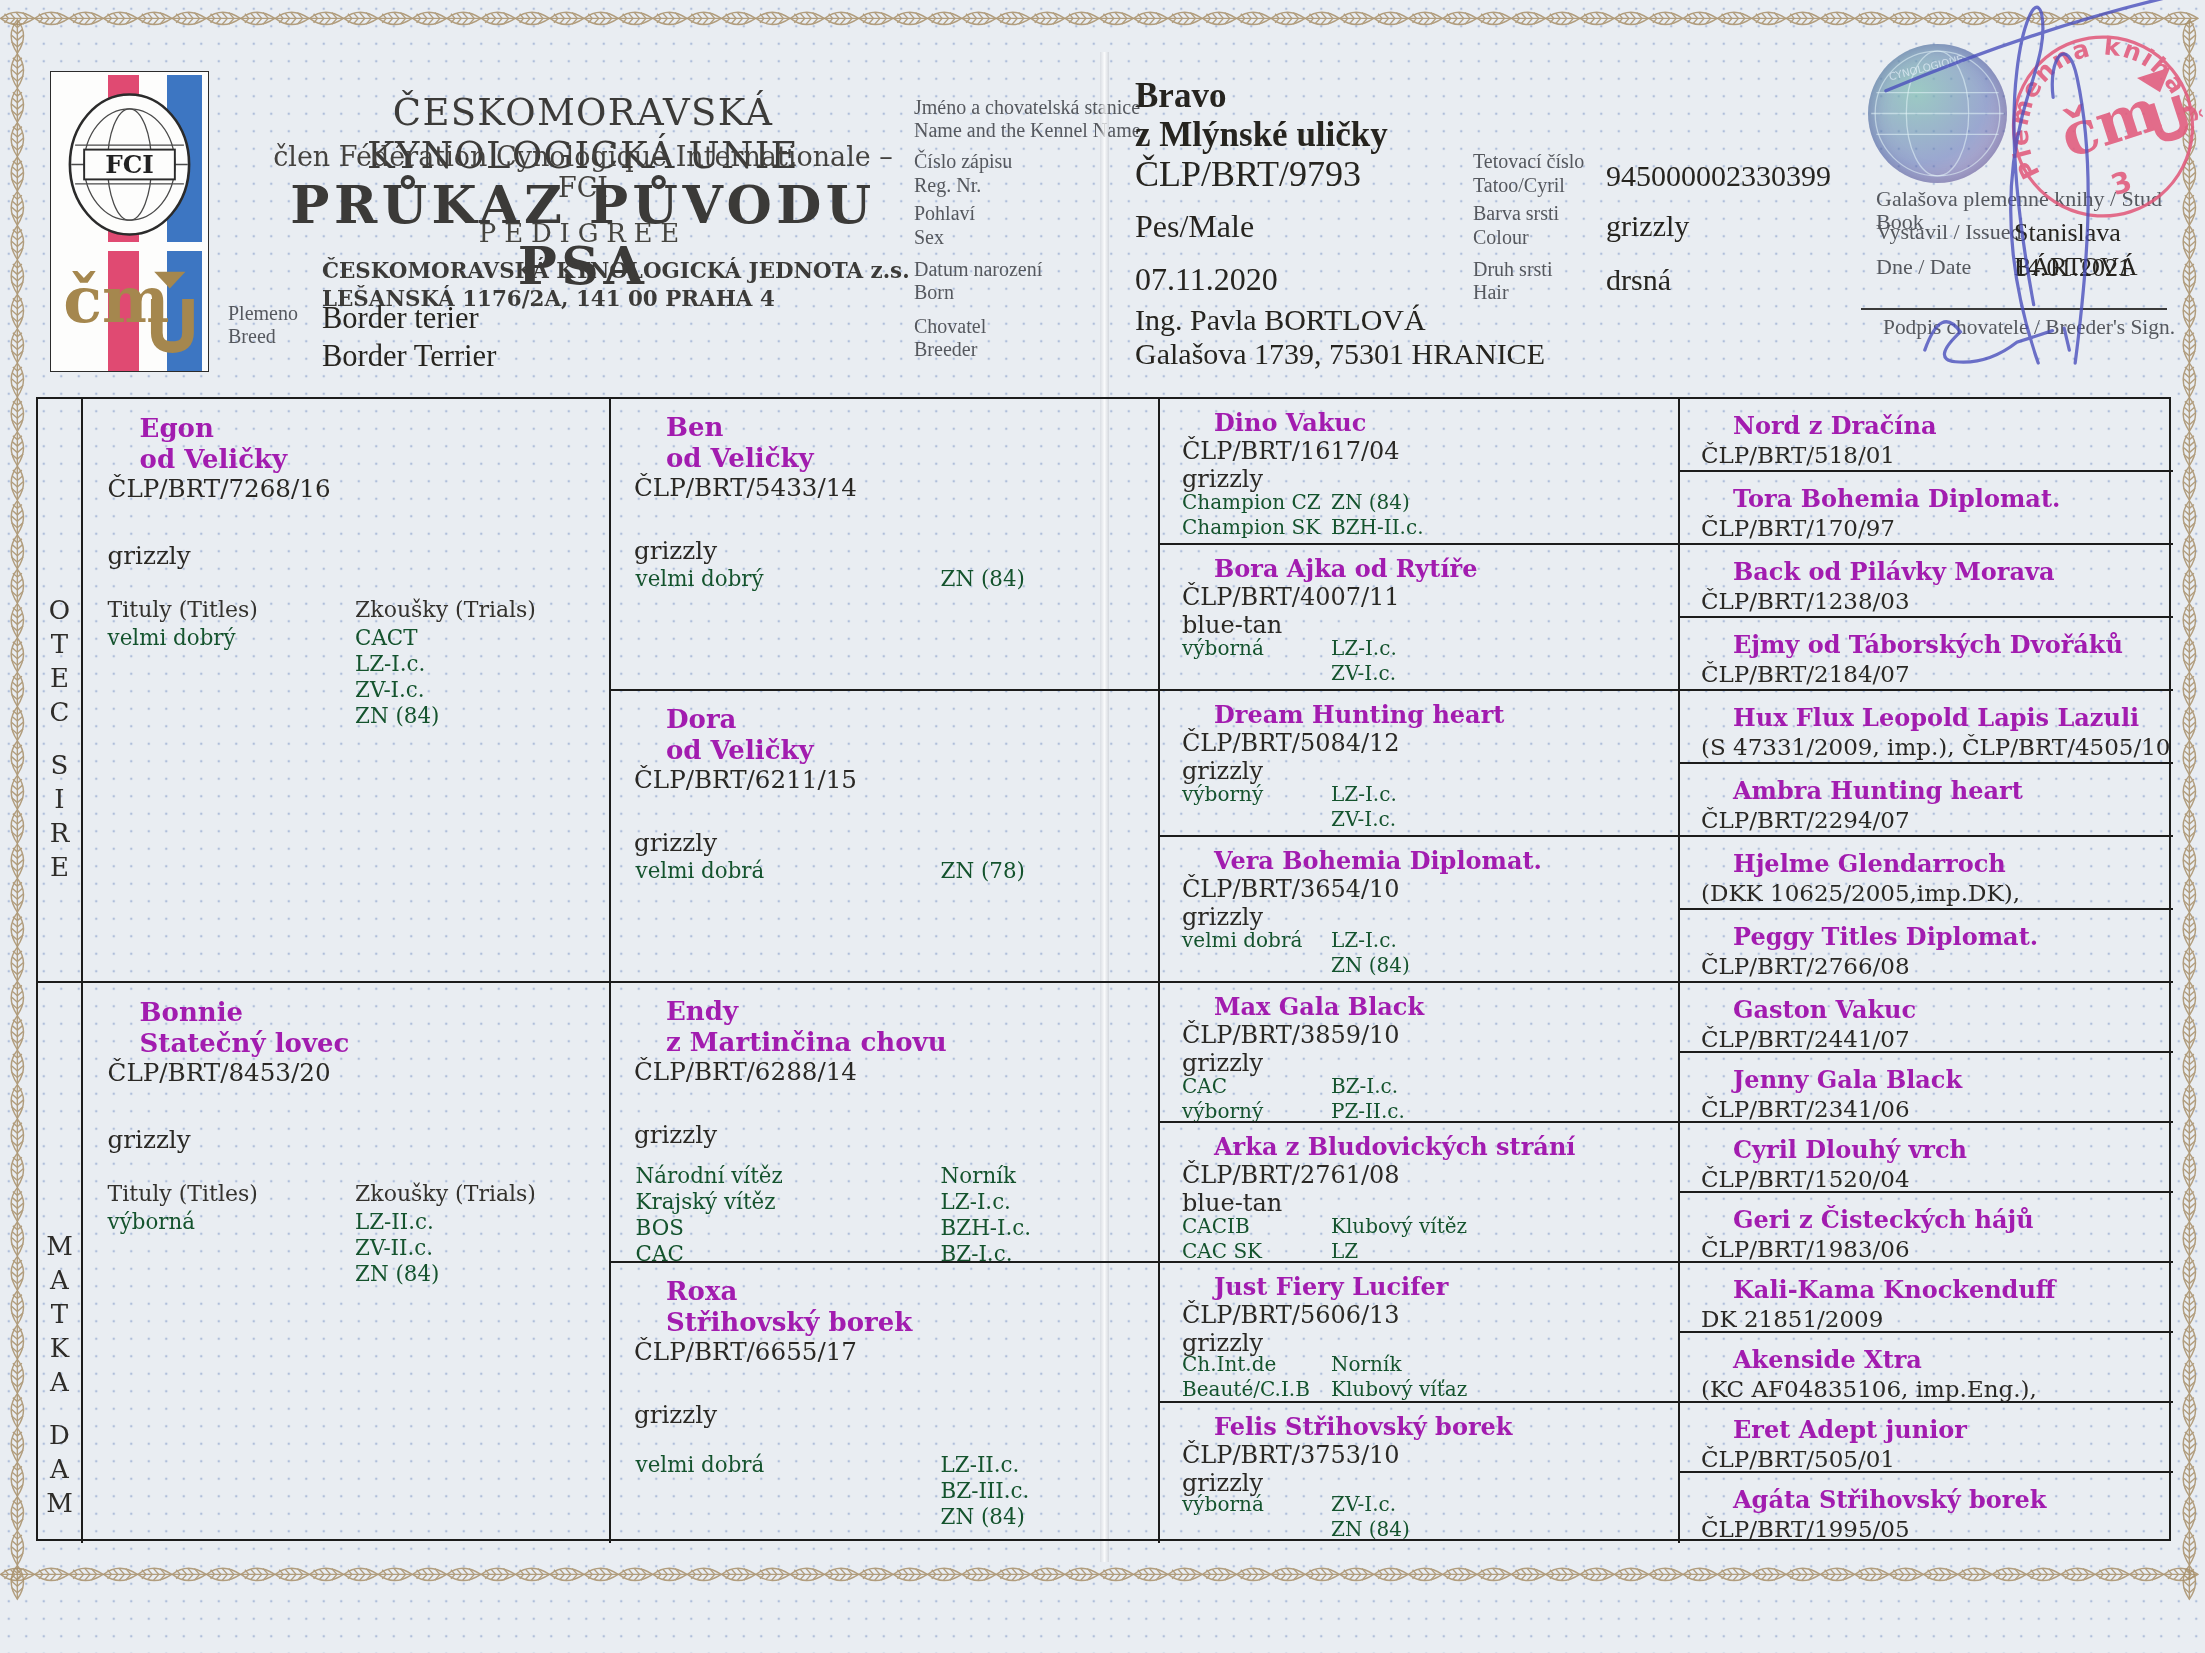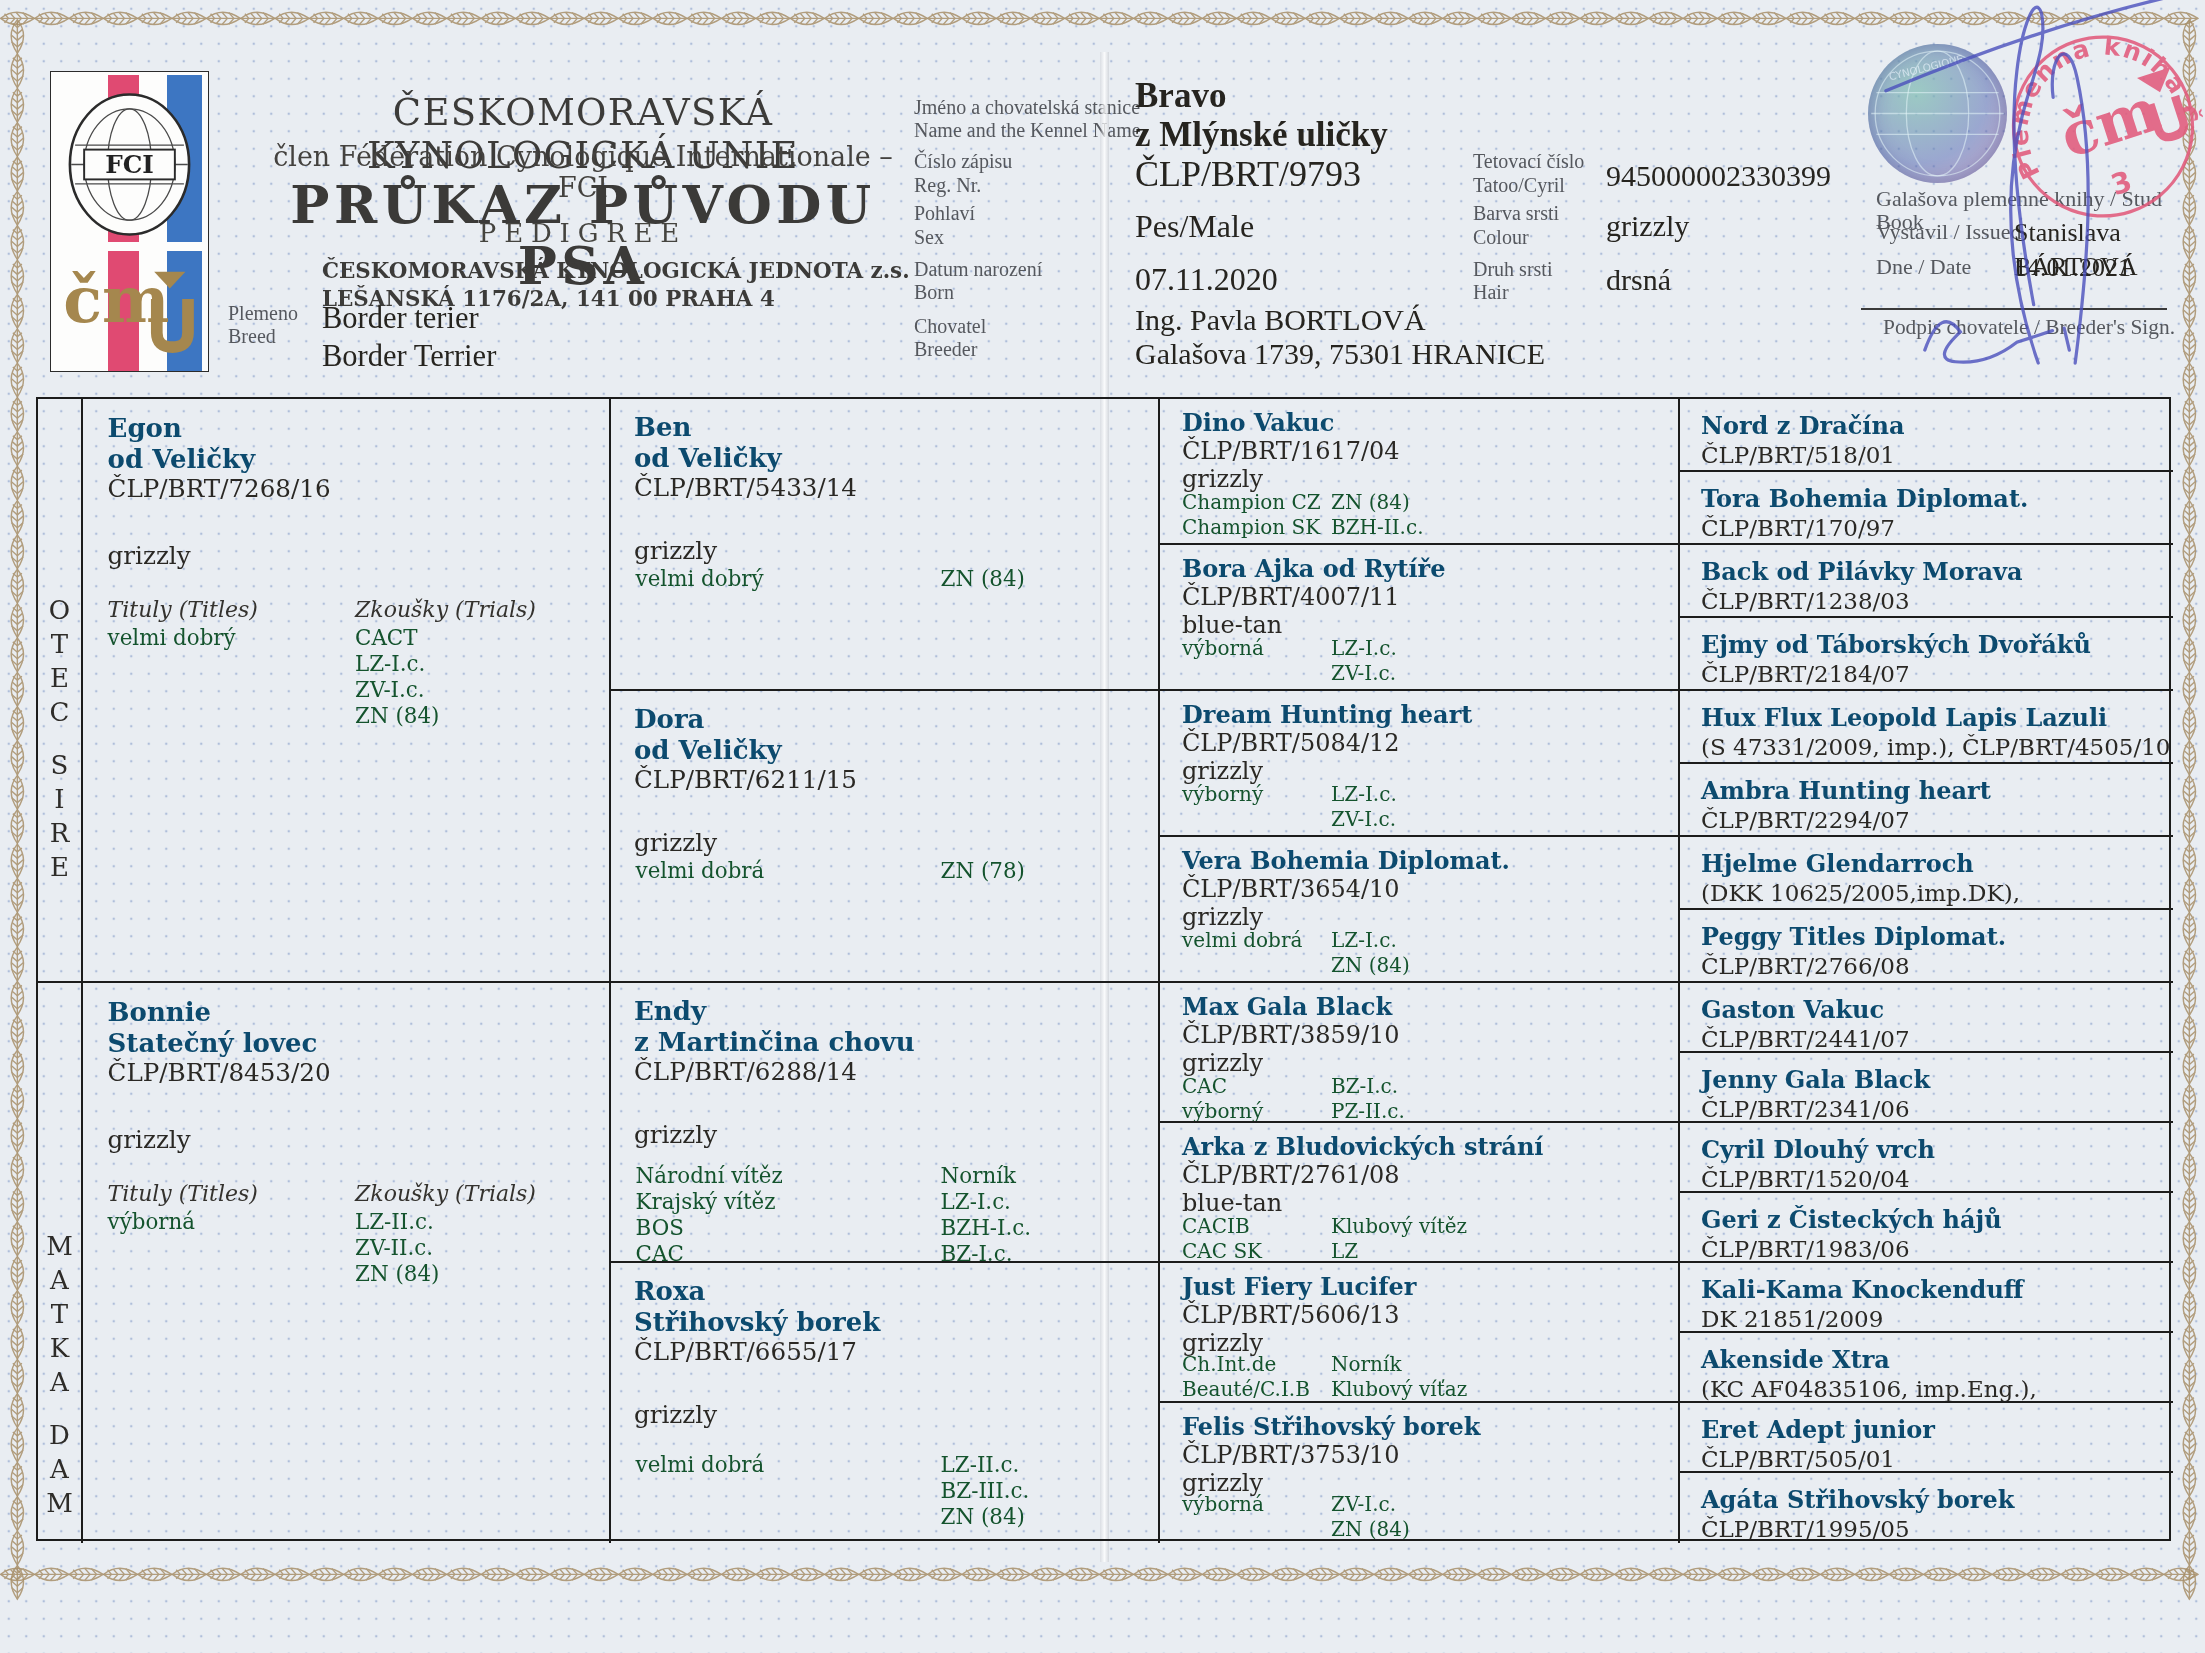--- a/index.html
+++ b/index.html
@@ -40,34 +40,34 @@
     grid-template-columns:45px 528px 549px 520px 493px;
     grid-template-rows:repeat(8,73px) repeat(8,70px);
     border:2.9px solid #1c1c1c;
     box-sizing:border-box;
   }
   .cell{position:relative;box-sizing:border-box;border-right:2.3px solid #1c1c1c;border-bottom:2.3px solid #1c1c1c;overflow:hidden;}
   .cell.nbr{border-right:none;}
   .cell.nbb{border-bottom:none;}
   .label-cell{display:flex;flex-direction:column;align-items:center;}
   .vert{white-space:pre-line;font-size:26px;line-height:34px;color:#2e2c29;text-align:center;}
-  .dog-name{font-weight:bold;font-size:26px;line-height:30.5px;color:#0c4a6e;white-space:pre-line;}
+  .dog-name{font-weight:bold;font-size:26px;line-height:30.5px;color:#a21caf;white-space:pre-line;margin-left:32px;}
   .dog-reg{font-size:24.6px;line-height:29px;color:#2a2824;}
   .dog-color{font-size:24.6px;color:#2a2824;}
   .parent-cell{padding:14.3px 0 0 24.6px;}
   .parent-cell .dog-color{margin-top:38px;}
   .g2{padding:13px 0 0 23px;}
   .g2 .dog-color{margin-top:34px;}
   .g3{padding:10.4px 0 0 22px;}
   .g3 .dog-name,.g3 .dog-reg,.g3 .dog-color{font-size:24px;line-height:28px;}
   .g4{padding:13px 0 0 21px;}
   .g4 .dog-name{font-size:24px;line-height:28.5px;}
   .g4 .dog-reg{font-size:23px;line-height:28px;}
   .tt{position:absolute;left:24.6px;right:6.5px;display:flex;}
-  .tlabel{font-style:italic;font-size:22px;color:#34322e;margin-bottom:2.6px;}
+  .tlabel{font-size:22px;color:#34322e;margin-bottom:2.6px;}
   .tvals{font-size:21.4px;line-height:26px;color:#14532d;white-space:pre-line;}
   .g3 .tvals{font-size:20px;line-height:24.6px;}
   .gen1-t{top:198px;}
   .gen1-t .tcol{width:279px;}
   .tt .tcol.wide{width:305px;}
   .g3 .tt .tcol{width:149px;}
   
   .crease{left:1100px;top:52px;width:9px;height:1510px;
     background:linear-gradient(90deg,rgba(90,90,100,.10),rgba(255,255,255,.75),rgba(60,60,70,.12));}
   .sigline{left:1861px;top:308px;width:306px;height:2.3px;background:#3a3a3a;}

